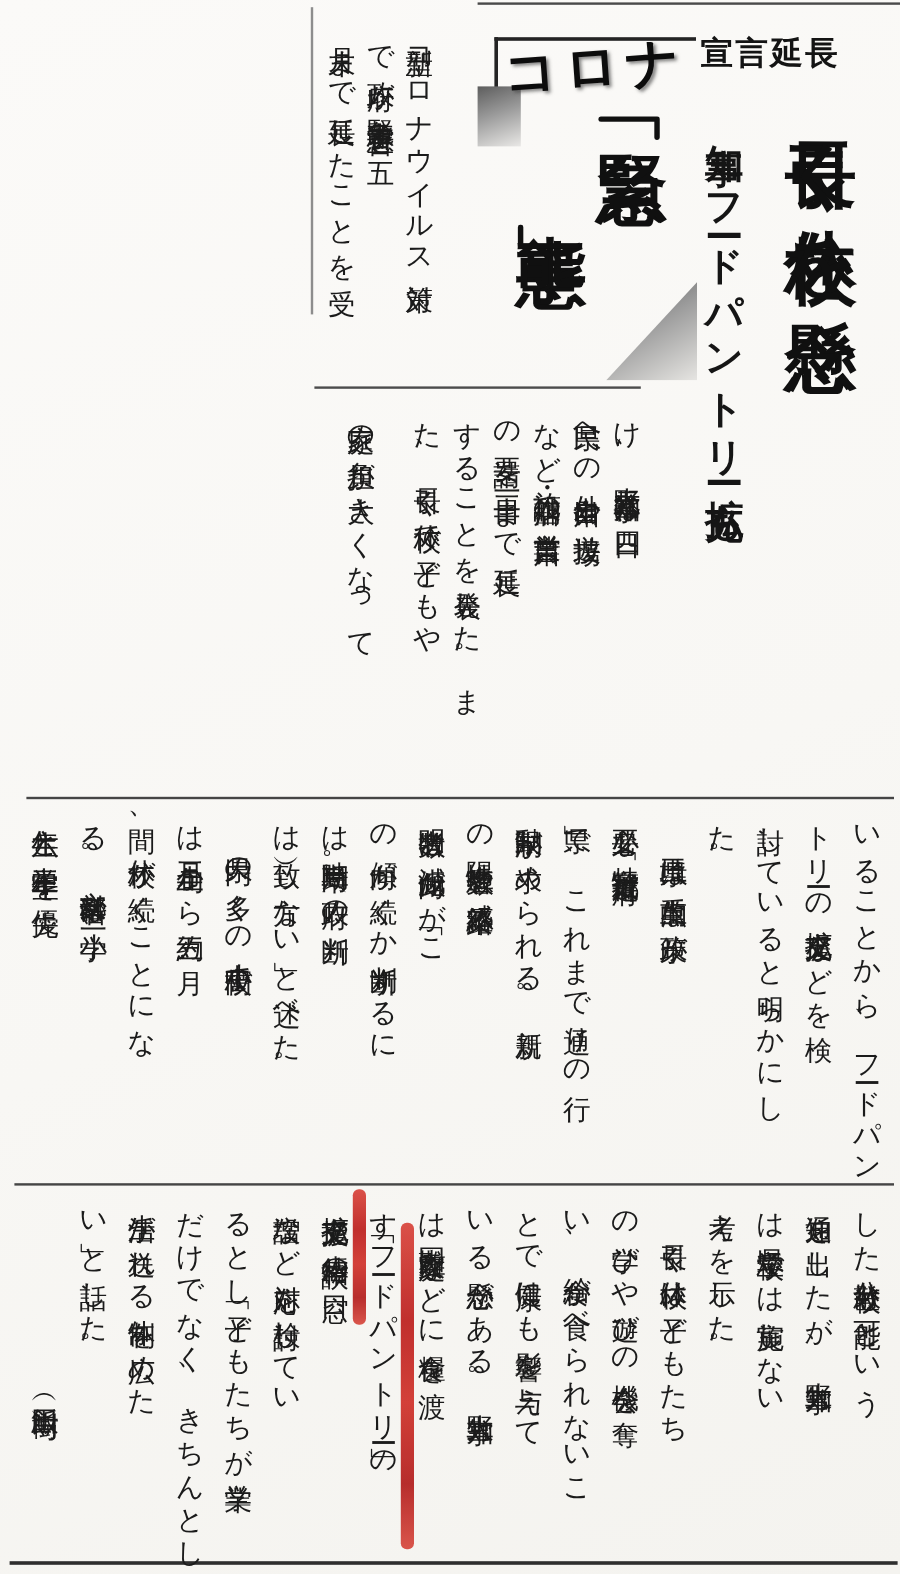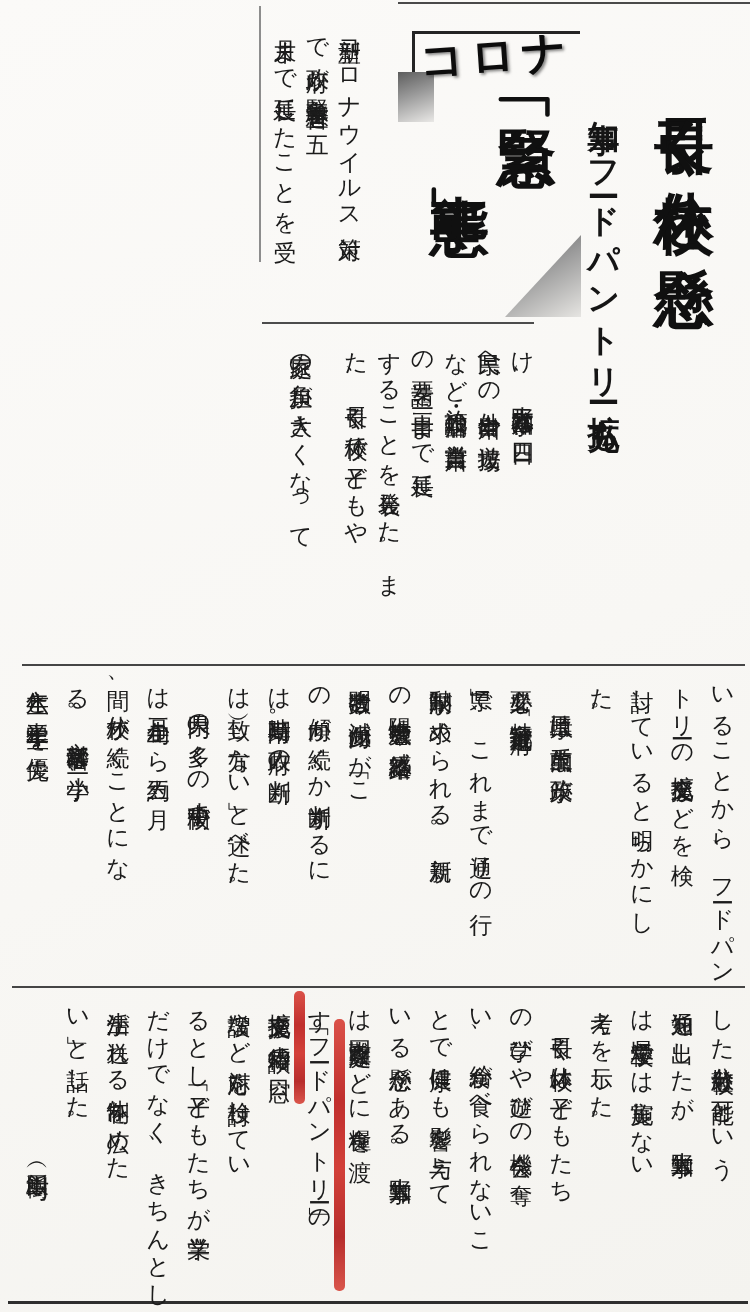--- a/index.html
+++ b/index.html
@@ -103,20 +103,21 @@
 
 <div id="clip">
 
   <div class="rule" id="rule-top"></div>
   <div class="rule" id="rule-lead-left"></div>
   <div class="rule" id="rule-lead"></div>
   <div class="rule" id="rule-mid1"></div>
   <div class="rule" id="rule-mid2"></div>
   <div class="rule" id="rule-bottom"></div>
 
+  <div id="kicker">宣言延長</div>
   <div id="headline-main">長引く休校を懸念</div>
   <div id="subhead">知事　フードパントリー拡充も</div>
 
   <div id="frame-top"></div>
   <div id="frame-left"></div>
   <div id="corner-shadow"></div>
   <div id="badge-corona">コロナ</div>
   <div id="tri-shadow"></div>
   <div id="quote-right">「緊急</div>
   <div id="quote-left">事態」</div>

